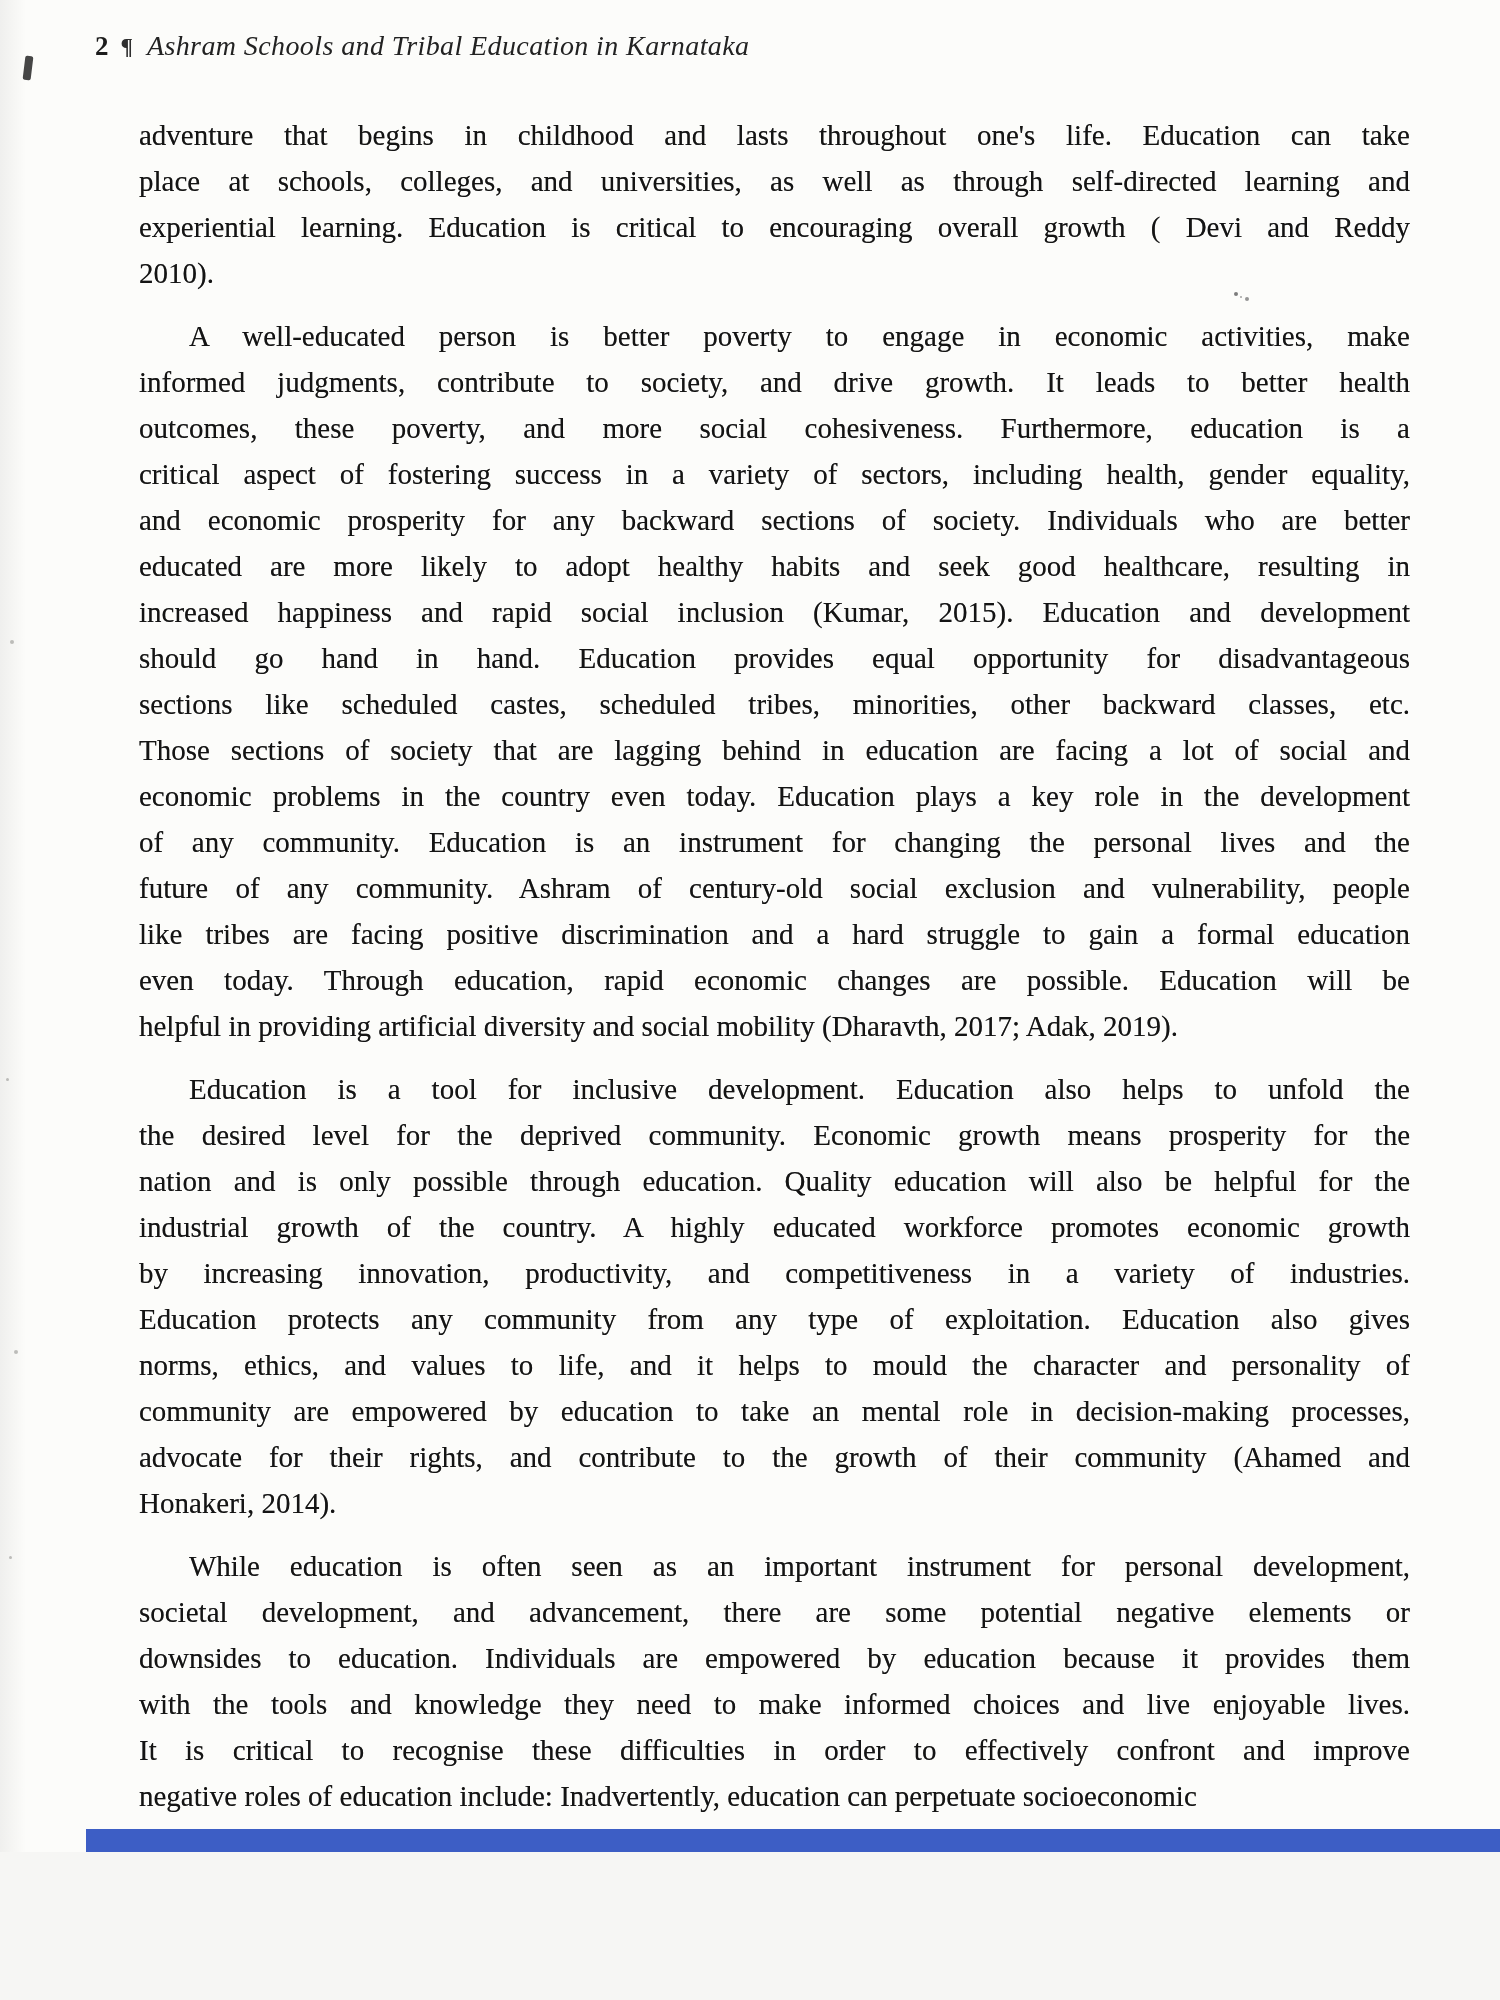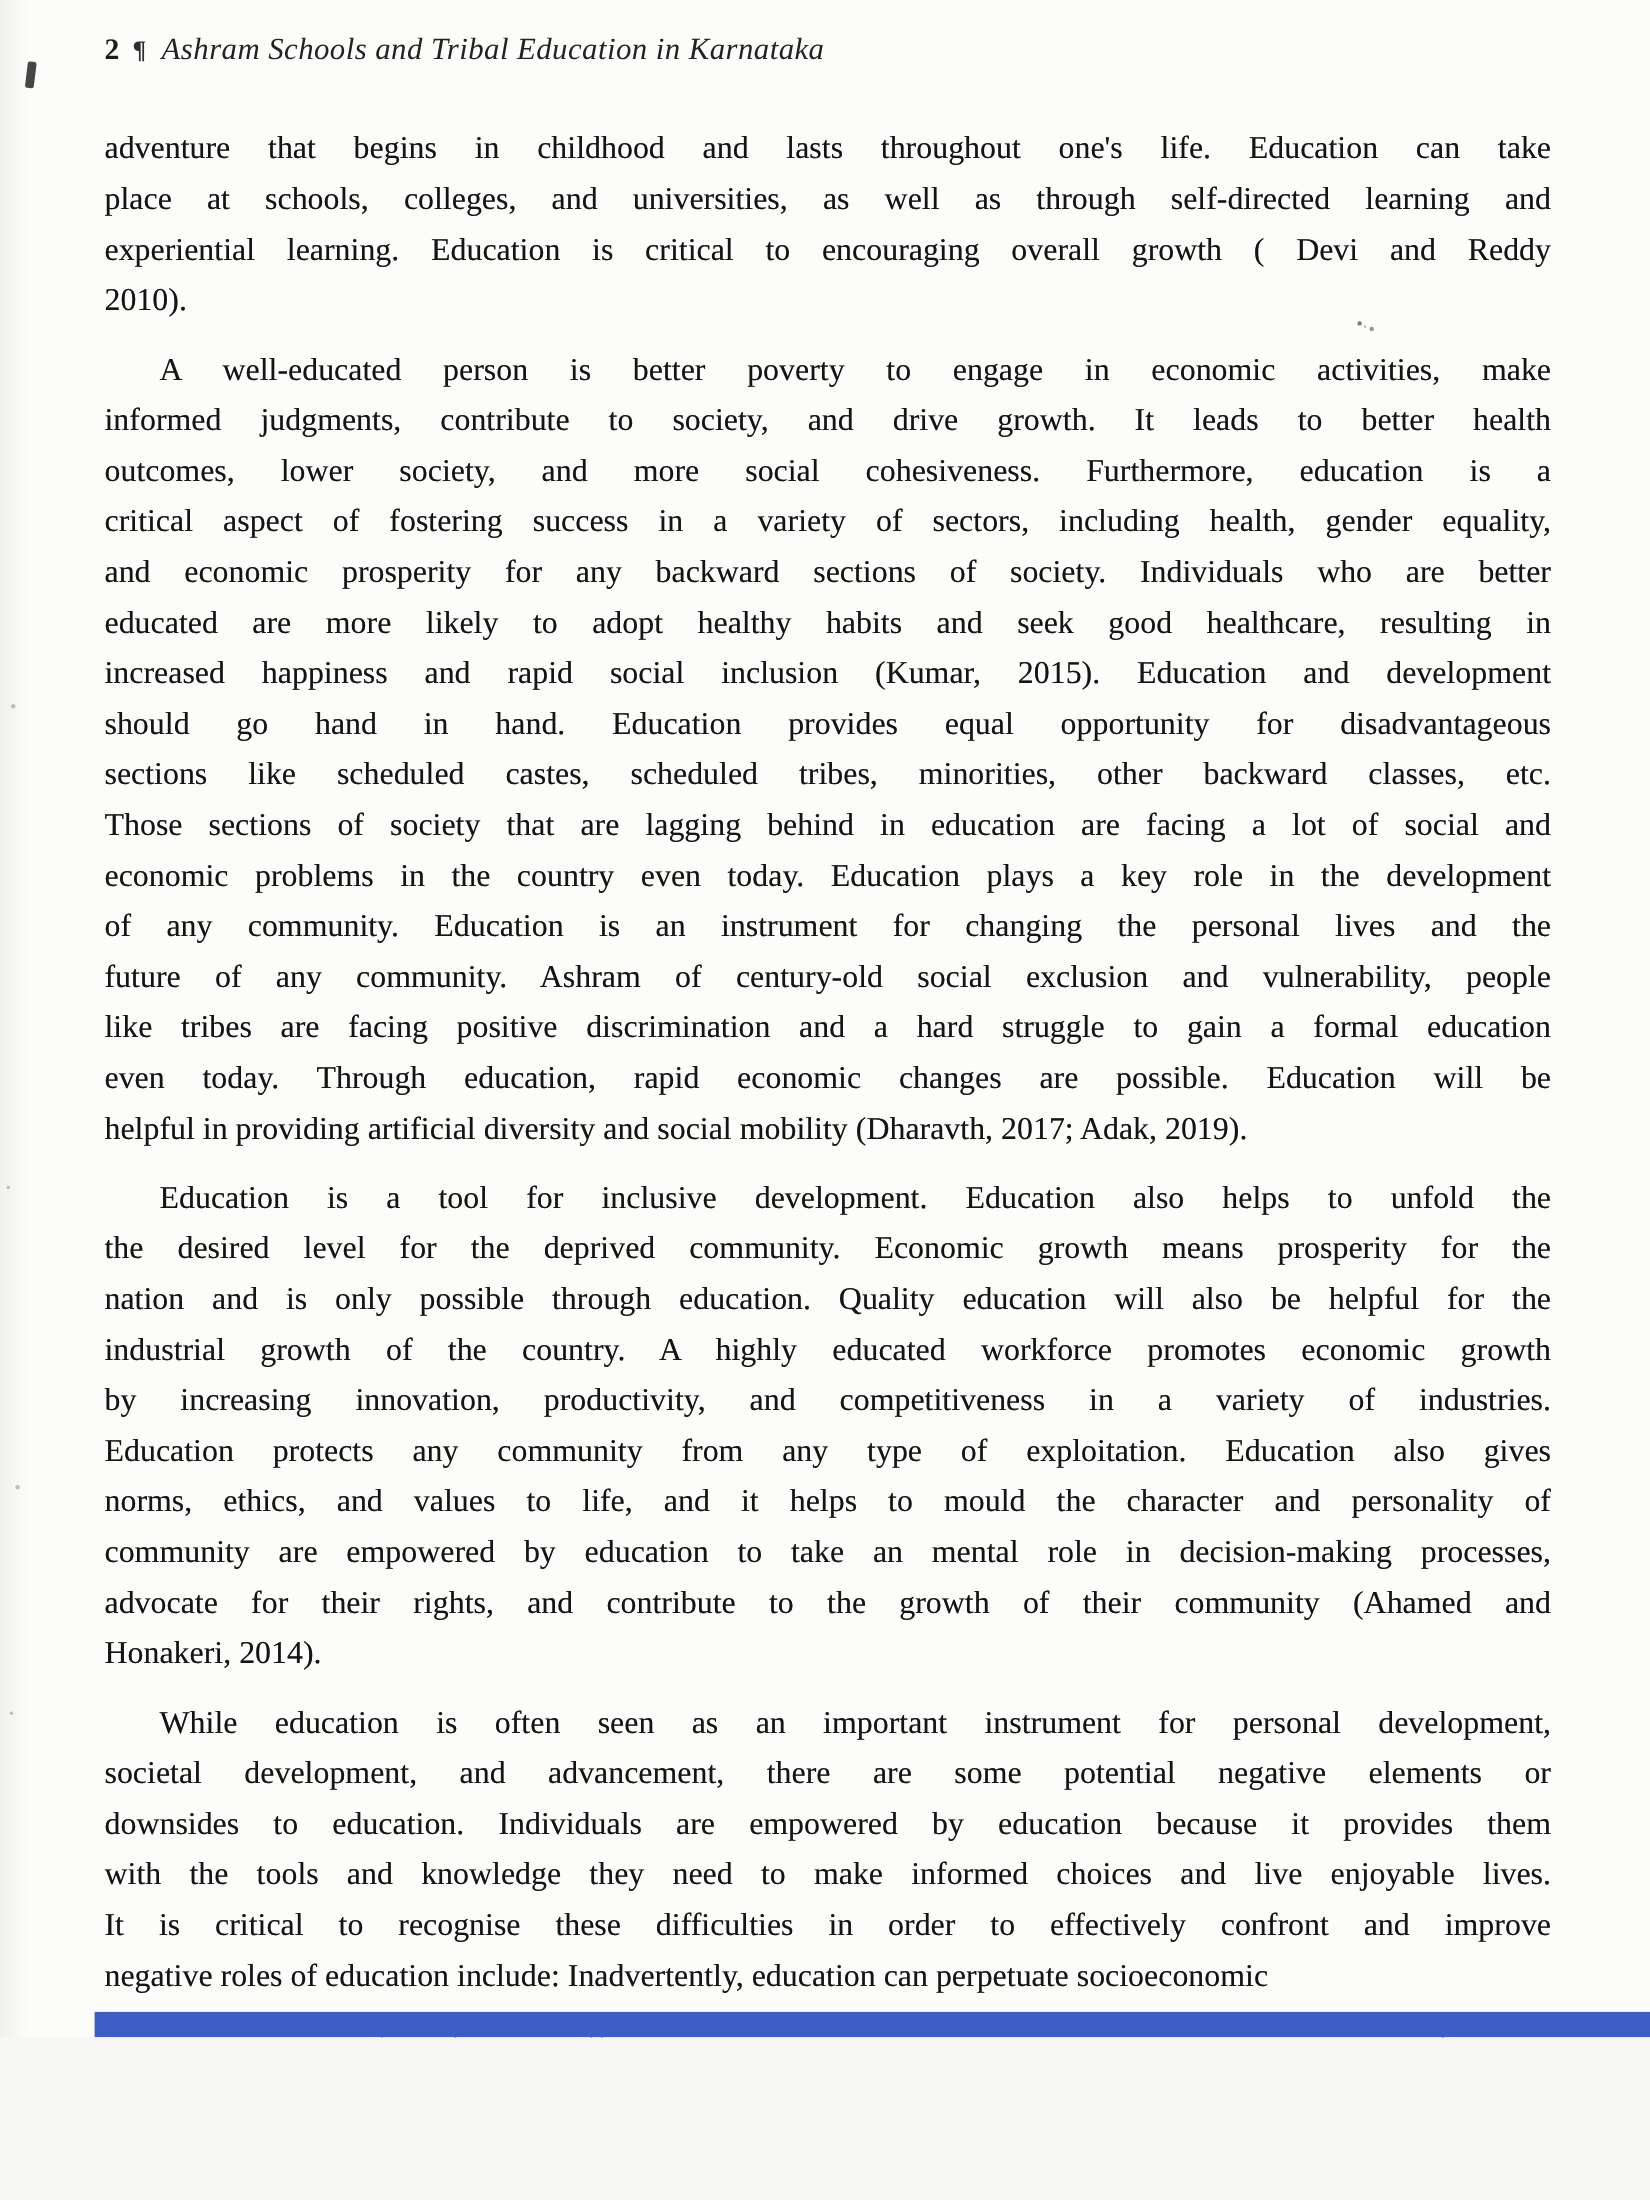--- a/index.html
+++ b/index.html
@@ -45,20 +45,21 @@
     font-size: 29px; line-height: 46px; color: #141414;
     text-shadow: 0 0 0.6px rgba(20,20,20,0.55); 
   }
   .para + .para { margin-top: 17px; }
   .line {
     height: 46px;
     text-align: justify;
     text-align-last: justify;
     white-space: normal;
     overflow: hidden;
+    margin-left: 44px;
   }
   .line.last-line { text-align-last: left; }
   .para.indented .line:first-child { text-indent: 50px; }
 
   
   .artifact { position: absolute; pointer-events: none; }
   .artifact-edge-mark {
     left: 24px; top: 56px; width: 8px; height: 24px;
     background: #262626; border-radius: 2px;
     transform: rotate(7deg); opacity: 0.85;
@@ -92,21 +93,21 @@
   <main id="body-text">
       <div class="para">
         <div class="line">adventure that begins in childhood and lasts throughout one's life. Education can take</div>
         <div class="line">place at schools, colleges, and universities, as well as through self-directed learning and</div>
         <div class="line">experiential learning. Education is critical to encouraging overall growth ( Devi and Reddy</div>
         <div class="line last-line">2010).</div>
       </div>
       <div class="para indented">
         <div class="line">A well-educated person is better poverty to engage in economic activities, make</div>
         <div class="line">informed judgments, contribute to society, and drive growth. It leads to better health</div>
-        <div class="line">outcomes, lower society, and more social cohesiveness. Furthermore, education is a</div>
+        <div class="line">outcomes, these poverty, and more social cohesiveness. Furthermore, education is a</div>
         <div class="line">critical aspect of fostering success in a variety of sectors, including health, gender equality,</div>
         <div class="line">and economic prosperity for any backward sections of society. Individuals who are better</div>
         <div class="line">educated are more likely to adopt healthy habits and seek good healthcare, resulting in</div>
         <div class="line">increased happiness and rapid social inclusion (Kumar, 2015). Education and development</div>
         <div class="line">should go hand in hand. Education provides equal opportunity for disadvantageous</div>
         <div class="line">sections like scheduled castes, scheduled tribes, minorities, other backward classes, etc.</div>
         <div class="line">Those sections of society that are lagging behind in education are facing a lot of social and</div>
         <div class="line">economic problems in the country even today. Education plays a key role in the development</div>
         <div class="line">of any community. Education is an instrument for changing the personal lives and the</div>
         <div class="line">future of any community. Ashram of century-old social exclusion and vulnerability, people</div>

